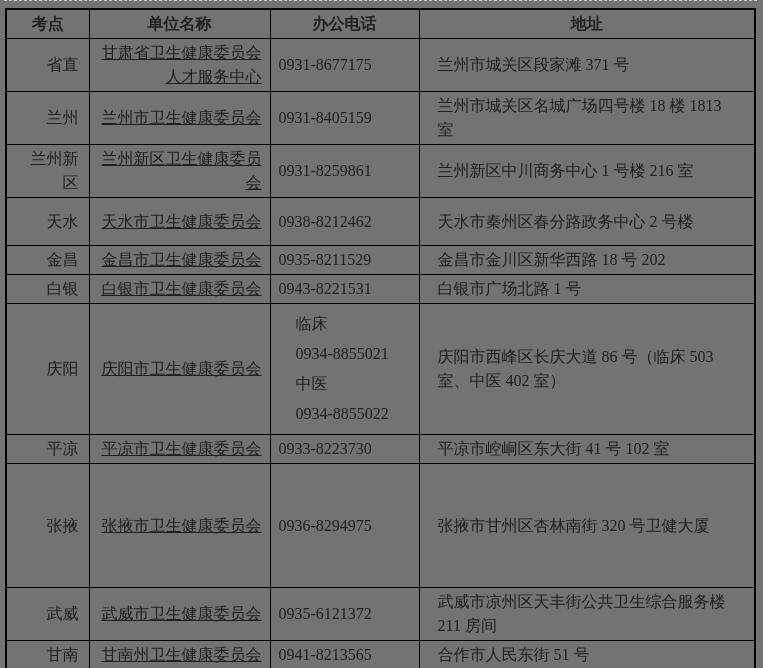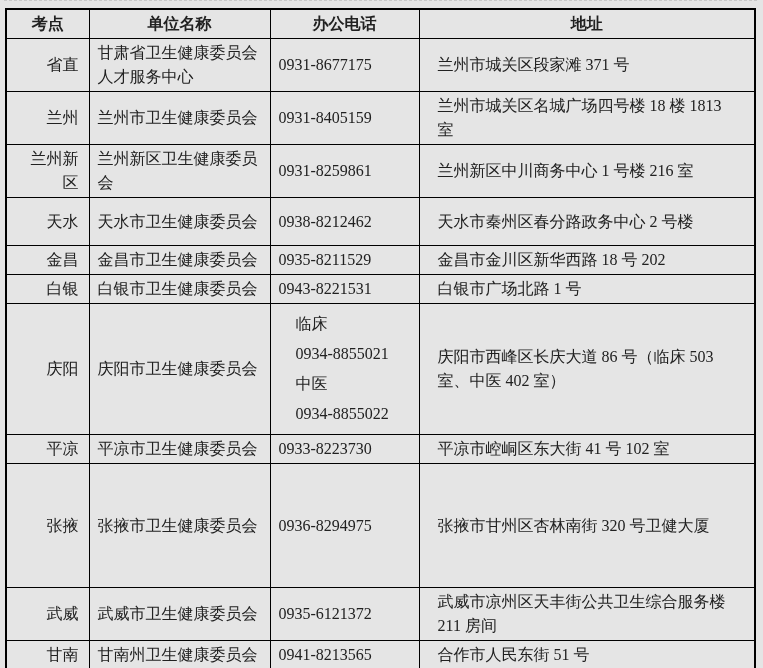--- a/index.html
+++ b/index.html
@@ -8,21 +8,21 @@
     background: #ffffff;
     width: 763px;
     height: 668px;
     overflow: hidden;
     font-family: "Liberation Serif", "DejaVu Serif", serif;
   }
   .page {
     position: relative;
     width: 763px;
     height: 668px;
-    background: #e5e5e5;
+    background: #737373;
   }
   .top-hairline {
     position: absolute;
     top: 0;
     left: 4px;
     right: 6px;
     height: 0;
     border-top: 1px dashed #c8c8c8;
   }
   table.contact-table {
@@ -47,21 +47,21 @@
   .contact-table thead tr { height: 26px; }
   .contact-table th {
     font-weight: bold;
     text-align: center;
     padding: 2px 4px;
   }
   .contact-table td.site-cell {
     text-align: right;
     padding: 2px 10px;
   }
-  .contact-table td.unit-cell { text-align: left; }
+  .contact-table td.unit-cell { text-align: right; text-decoration: underline; }
   .contact-table td.phone-cell { text-align: left; }
   .contact-table td.address-cell { text-align: left; padding: 2px 18px; }
   .phone-line { line-height: 1.5; font-family: Liberation Serif, serif; }
   .phone-cell.multi .phone-line { margin: 6px 17px; }
   
   .contact-table tbody tr { height: 28px; }
   .contact-table tbody tr:nth-child(1)  { height: 52px; }
   .contact-table tbody tr:nth-child(2)  { height: 23px; }
   .contact-table tbody tr:nth-child(3)  { height: 45px; }
   .contact-table tbody tr:nth-child(4)  { height: 48px; }

